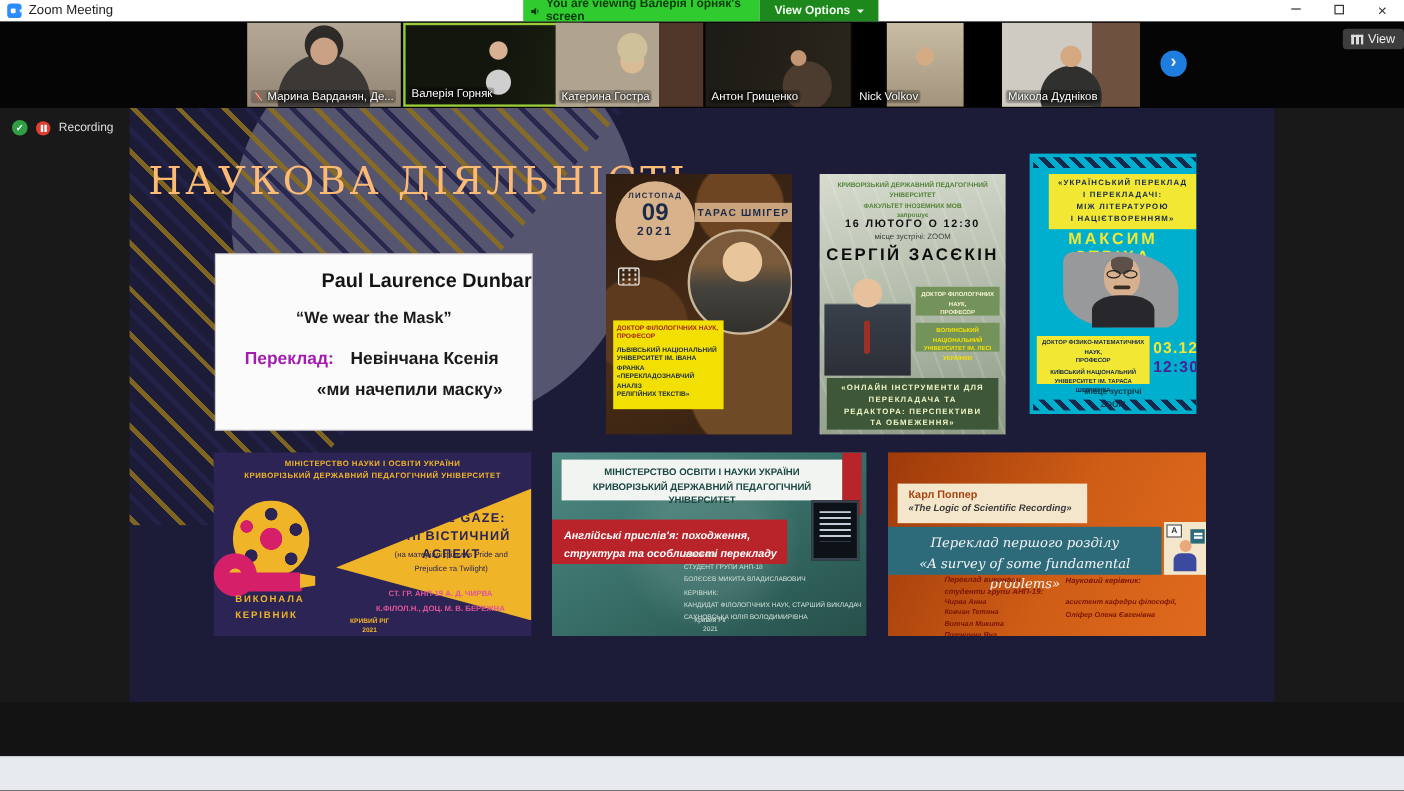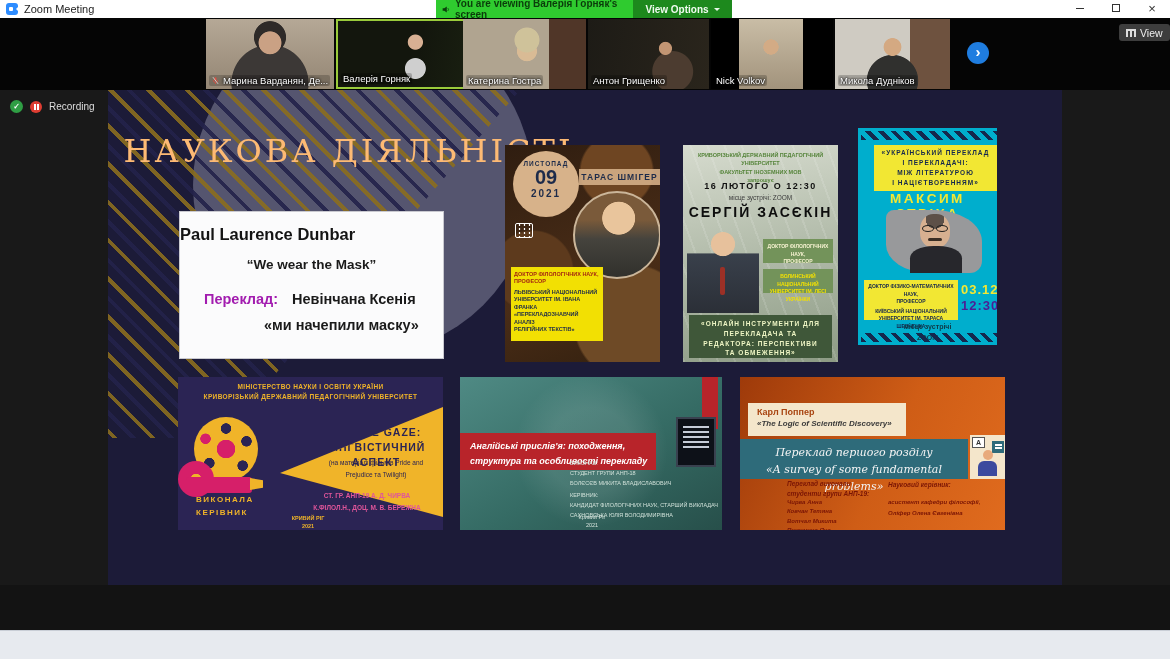--- a/index.html
+++ b/index.html
@@ -43,21 +43,21 @@
 .shield{width:13px;height:13px;border-radius:50%;background:#2f9e44;color:#fff;font-size:8px;line-height:13px;text-align:center;font-weight:bold}
 .rec-dot{width:12px;height:12px;border-radius:50%;background:#de3d32;position:relative}
 .rec-dot::after{content:"";position:absolute;left:3.5px;top:3px;width:2px;height:6px;background:#fff;box-shadow:3px 0 0 #fff}
 #rec-label{color:#ddd;font-size:10px}
 
 #slide{left:108px;top:0;width:954px;height:495px;background:#1c1b38;overflow:hidden}
 #deco-circle{left:85px;top:-75px;width:340px;height:340px;border-radius:50%;background:#55556f}
 #deco-stripes{left:-10px;top:-12px;width:470px;height:360px;opacity:.9;background:repeating-linear-gradient(45deg,transparent 0 10px,#8a6d1f 10px 14px,transparent 14px 23px,#23224a 23px 27px);clip-path:polygon(0 0,92% 0,26% 100%,0 100%)}
 #slide-title{left:15px;top:42px;width:460px;text-align:center;font-family:"DejaVu Serif",serif;font-weight:normal;font-size:32px;letter-spacing:3px;color:#fdba74}
 #card{left:72px;top:122px;width:263px;height:146px;background:#fbfbfc;box-shadow:0 0 0 1px #c9c9d0}
-#card .c1{left:0;top:13px;width:100%;text-align:left;font-size:16.5px;font-weight:bold;color:#141414}
+#card .c1{left:0;top:13px;width:100%;text-align:right;font-size:16.5px;font-weight:bold;color:#141414}
 #card .c2{left:0;top:45px;width:100%;text-align:center;font-size:13.5px;font-weight:bold;color:#1a1a1a}
 #card .c3a{left:24px;top:79px;font-size:14.5px;font-weight:bold;color:#a21caf}
 #card .c3b{left:112px;top:79px;font-size:14.5px;font-weight:bold;color:#1a1a1a}
 #card .c4{left:84px;top:105px;font-size:14.5px;font-weight:bold;color:#1a1a1a}
 
 .poster{overflow:hidden}
 
 #p1{left:397px;top:55px;width:155px;height:217px;background:radial-gradient(circle at 72% 12%,#6e4522 0 16%,transparent 17%),radial-gradient(circle at 18% 58%,#5d3a1d 0 22%,transparent 23%),radial-gradient(circle at 82% 82%,#6e4a26 0 26%,transparent 27%),linear-gradient(160deg,#2f1d10,#4a2d17 60%,#33200f)}
 #p1 .circ{left:8px;top:6px;width:66px;height:66px;border-radius:50%;background:#d7b28a;color:#1d2b4a;text-align:center;padding-top:9px}
 #p1 .circ .mo{font-size:6.5px;font-weight:bold;letter-spacing:1px}
@@ -304,38 +304,40 @@
         <div class="a lens"></div>
         <div class="a r1">ВИКОНАЛА</div>
         <div class="a r2">КЕРІВНИК</div>
         <div class="a crd pre">СТ. ГР. АНП-19   А. Д. ЧИРВА
 К.ФІЛОЛ.Н., ДОЦ. М. В. БЕРЕЖНА</div>
         <div class="a ft pre">КРИВИЙ РІГ
 2021</div>
       </div>
 
       <div class="a poster" id="p5">
+        <div class="a band pre">МІНІСТЕРСТВО ОСВІТИ І НАУКИ УКРАЇНИ
+КРИВОРІЗЬКИЙ ДЕРЖАВНИЙ ПЕДАГОГІЧНИЙ УНІВЕРСИТЕТ</div>
         <div class="a rtab"></div>
         <div class="a banner pre">Англійські прислів'я: походження,
 структура та особливості перекладу</div>
         <div class="a book"></div>
         <div class="a auth pre">ВИКОНАВ:
 СТУДЕНТ ГРУПИ АНП-18
 БОЛЄСЄВ МИКИТА ВЛАДИСЛАВОВИЧ</div>
         <div class="a adv pre">КЕРІВНИК:
 КАНДИДАТ ФІЛОЛОГІЧНИХ НАУК, СТАРШИЙ ВИКЛАДАЧ
 САХНОВСЬКА ЮЛІЯ ВОЛОДИМИРІВНА</div>
         <div class="a ft pre">Кривий Ріг
 2021</div>
       </div>
 
       <div class="a poster" id="p6">
         <div class="a abox">
           <div class="au">Карл Поппер</div>
-          <div class="bk">«The Logic of Scientific Discovery»</div>
+          <div class="bk">«The Logic of Scientific Recording»</div>
         </div>
         <div class="a band pre">Переклад першого розділу
 «A survey of some fundamental problems»</div>
         <div class="a icbox">
           <span class="bb1">A</span>
           <span class="bb2"></span>
           <span class="hd"></span>
           <span class="bd"></span>
         </div>
         <div class="a tl pre">Переклад виконали

